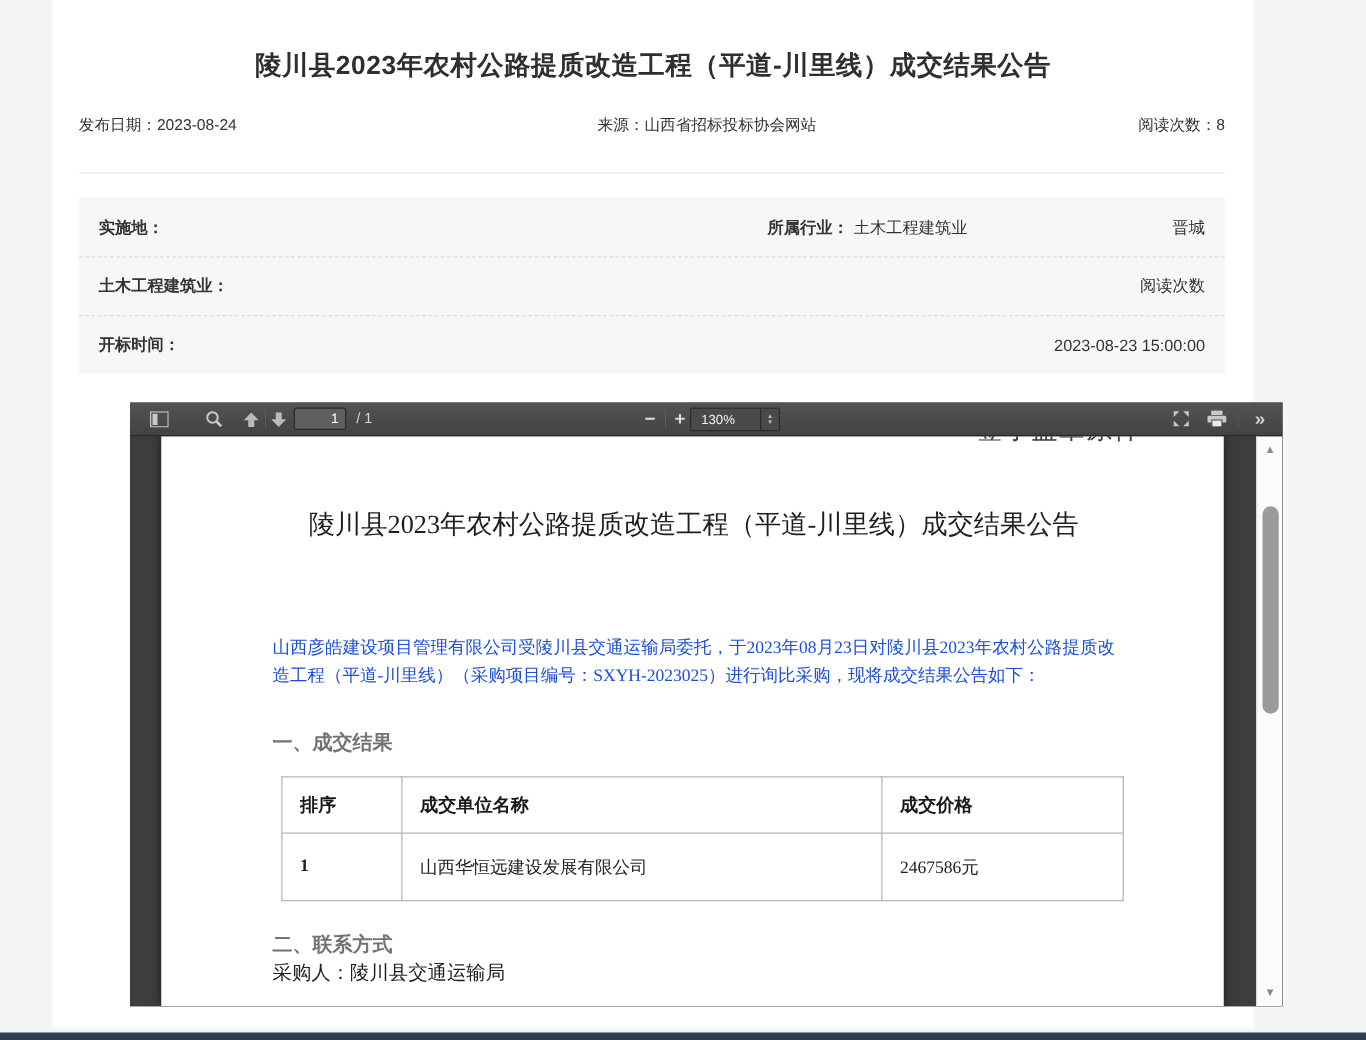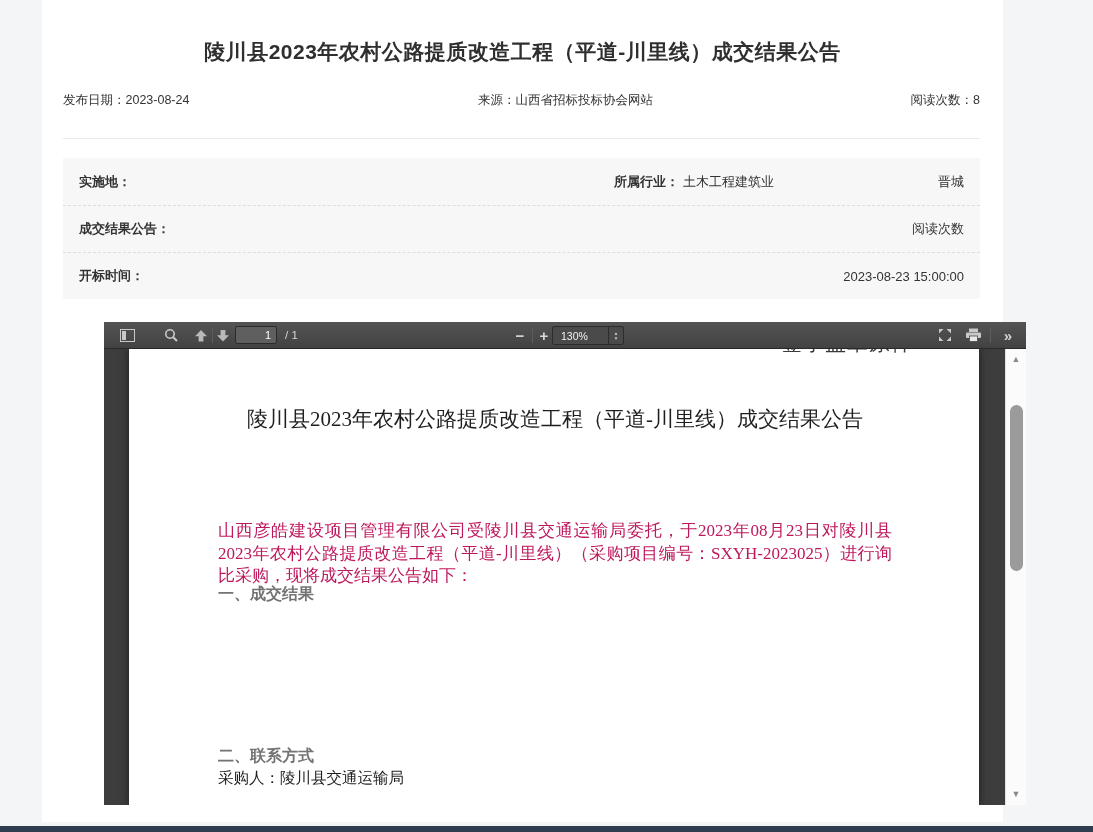--- a/index.html
+++ b/index.html
@@ -80,22 +80,22 @@
   }
   .clipped-top-text {
     position: absolute; top: -18px; left: 652px; font-size: 21px; line-height: 24px;
     color: #3a3a3a; letter-spacing: 1px; white-space: nowrap;
   }
   .doc-title {
     position: absolute; top: 55px; left: 90px; width: 672px;
     text-align: center; font-size: 21px; line-height: 30px; font-weight: normal; color: #1e1e1e;
   }
   .doc-paragraph {
-    position: absolute; top: 171px; left: 89px; width: 674px;
-    font-size: 17px; line-height: 22.5px; color: #be185d; text-align: justify;
+    position: absolute; top: 159px; left: 89px; width: 674px;
+    font-size: 14px; line-height: 22.5px; color: #1d4ed8; text-align: justify;
   }
   .doc-heading {
     position: absolute; left: 89px;
     font-family: Liberation Serif, serif; font-weight: bold; font-size: 16px; color: #737373;
   }
   .doc-heading.h1 { top: 235px; }
   .doc-heading.h2 { top: 397px; }
   .award-table {
     position: absolute; top: 272px; left: 96px; width: 673px;
     border-collapse: collapse; table-layout: fixed;
@@ -143,21 +143,21 @@
   <div class="info-box">
     <div class="info-row">
       <span class="info-label">实施地：</span>
       <span class="info-value">晋城</span>
       <span class="info-pair2">
         <span class="info-label">所属行业：</span>
         <span class="info-value">土木工程建筑业</span>
       </span>
     </div>
     <div class="info-row">
-      <span class="info-label">成交结果公告：</span>
+      <span class="info-label">土木工程建筑业：</span>
       <span class="info-value">阅读次数</span>
     </div>
     <div class="info-row">
       <span class="info-label">开标时间：</span>
       <span class="info-value">2023-08-23 15:00:00</span>
     </div>
   </div>
 
   <div class="pdf-viewer">
     <div class="pdf-toolbar">
@@ -228,20 +228,41 @@
         </div>
     </div>
 
     <div class="viewer-body">
       <div class="pdf-page">
         <div class="clipped-top-text">签字盖章原件</div>
         <div class="doc-title">陵川县2023年农村公路提质改造工程（平道-川里线）成交结果公告</div>
         <div class="doc-paragraph">山西彦皓建设项目管理有限公司受陵川县交通运输局委托，于2023年08月23日对陵川县2023年农村公路提质改造工程（平道-川里线）（采购项目编号：SXYH-2023025）进行询比采购，现将成交结果公告如下：</div>
         <div class="doc-heading h1">一、成交结果</div>
 
+        <table class="award-table">
+          <colgroup>
+              <col class="col-rank">
+              <col class="col-name">
+              <col class="col-price">
+            </colgroup>
+          <thead>
+            <tr>
+              <th>排序</th>
+              <th>成交单位名称</th>
+              <th>成交价格</th>
+            </tr>
+          </thead>
+          <tbody>
+            <tr>
+              <td class="td-rank">1</td>
+              <td>山西华恒远建设发展有限公司</td>
+              <td>2467586元</td>
+            </tr>
+          </tbody>
+        </table>
 
         <div class="doc-heading h2">二、联系方式</div>
         <div class="doc-contact">采购人：陵川县交通运输局</div>
       </div>
 
       <div class="pdf-scrollbar">
         <div class="sb-arrow up">▲</div>
         <div class="sb-thumb"></div>
         <div class="sb-arrow down">▼</div>
       </div>

